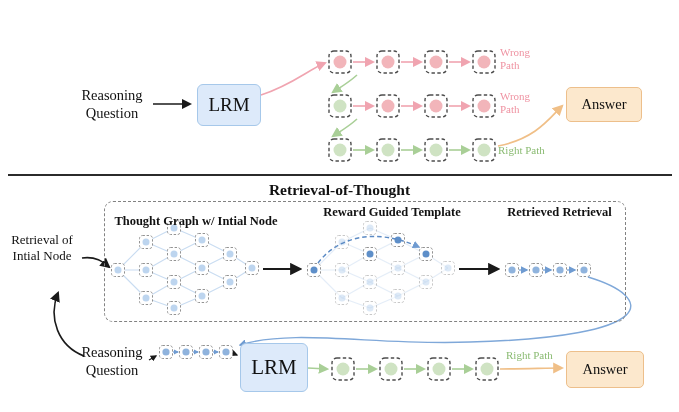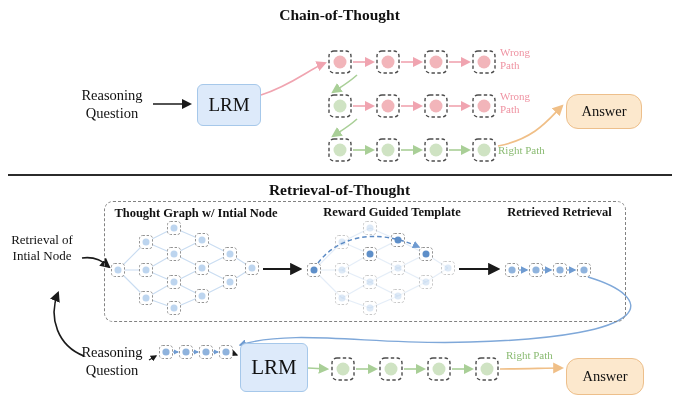--- a/index.html
+++ b/index.html
@@ -9,21 +9,21 @@
   .abs{position:absolute;}
   .title{font-weight:bold;font-size:15.5px;text-align:center;width:679px;left:0;}
   .lbl{font-size:14.5px;line-height:1.24;text-align:center;}
   .small-lbl{font-size:13px;line-height:1.2;text-align:center;}
   .panel-lbl{font-weight:bold;font-size:12.5px;text-align:center;}
   .path-lbl{font-size:11px;line-height:1.15;}
   .wrong{color:#ef93a2;}
   .right{color:#8abb72;white-space:nowrap;}
   .box{display:flex;align-items:center;justify-content:center;font-weight:normal;border-radius:6px;}
   .lrm{background:#ddeafa;border:1.5px solid #a6c8ea;}
-  .answer{background:#fce8cd;border:1.5px solid #edbf8b;font-size:14.5px;border-radius:12px;margin-top:7px;}
+  .answer{background:#fce8cd;border:1.5px solid #edbf8b;font-size:14.5px;border-radius:5px;}
   .divider{left:8px;top:174px;width:664px;border-top:2px solid #2b2b2b;height:0;}
   .outer-box{left:104px;top:201px;width:520px;height:119px;border:1.5px dashed #828282;border-radius:9px;}
   
   .tn{fill:#fff;stroke:#4d4d4d;stroke-width:1.4;stroke-dasharray:3.4 2.4;}
   .gn{fill:#fff;stroke:#939393;stroke-width:1;stroke-dasharray:2.4 1.7;}
   .c-pink{fill:#f2b5ba;}.c-green{fill:#cfe3c3;}.c-blue{fill:#bdd5ef;}
   .c-bluesolid{fill:#5e8fc9;}.c-tpl{fill:#8fb3dd;}
   .edge{stroke:#c9dcf1;stroke-width:1.1;fill:none;}
   .apink{stroke:#f0a4b0;stroke-width:1.6;fill:none;}
   .agreen{stroke:#a9cf97;stroke-width:1.6;fill:none;}
@@ -334,39 +334,38 @@
           <rect x="428" y="358" width="22" height="22" rx="5" class="tn"></rect>
           <circle cx="439" cy="369" r="6.5" class="c-green"></circle>
         </g>
       <g>
           <rect x="476" y="358" width="22" height="22" rx="5" class="tn"></rect>
           <circle cx="487" cy="369" r="6.5" class="c-green"></circle>
         </g>
     </g>
   </svg>
 
-  <div class="abs title" style="top:6px;">Chain-of-Thought</div>
 
   <div class="abs lbl" style="left:64px;top:87px;width:96px;">Reasoning Question</div>
 
   <div class="abs box lrm" style="left:197px;top:84px;width:62px;height:40px;font-size:19px;">LRM</div>
 
   <div class="abs path-lbl wrong" style="left:500px;top:46px;width:46px;">Wrong Path</div>
   <div class="abs path-lbl wrong" style="left:500px;top:90px;width:46px;">Wrong Path</div>
   <div class="abs path-lbl right" style="left:498px;top:144px;">Right Path</div>
 
   <div class="abs box answer" style="left:566px;top:87px;width:74px;height:33px;">Answer</div>
 
   <div class="abs divider"></div>
 
   <div class="abs title" style="top:181px;">Retrieval-of-Thought</div>
 
   <div class="abs outer-box"></div>
 
-  <div class="abs panel-lbl" style="left:106px;top:206px;width:180px;">Thought Graph w/ Intial Node</div>
+  <div class="abs panel-lbl" style="left:106px;top:214px;width:180px;">Thought Graph w/ Intial Node</div>
   <div class="abs panel-lbl" style="left:302px;top:205px;width:180px;">Reward Guided Template</div>
   <div class="abs panel-lbl" style="left:472px;top:205px;width:175px;">Retrieved Retrieval</div>
 
   <div class="abs small-lbl" style="left:0px;top:232px;width:84px;">Retrieval of Intial Node</div>
 
   <div class="abs lbl" style="left:62px;top:344px;width:100px;">Reasoning Question</div>
 
   <div class="abs box lrm" style="left:240px;top:343px;width:66px;height:47px;font-size:21px;">LRM</div>
 
   <div class="abs path-lbl right" style="left:506px;top:349px;">Right Path</div>

